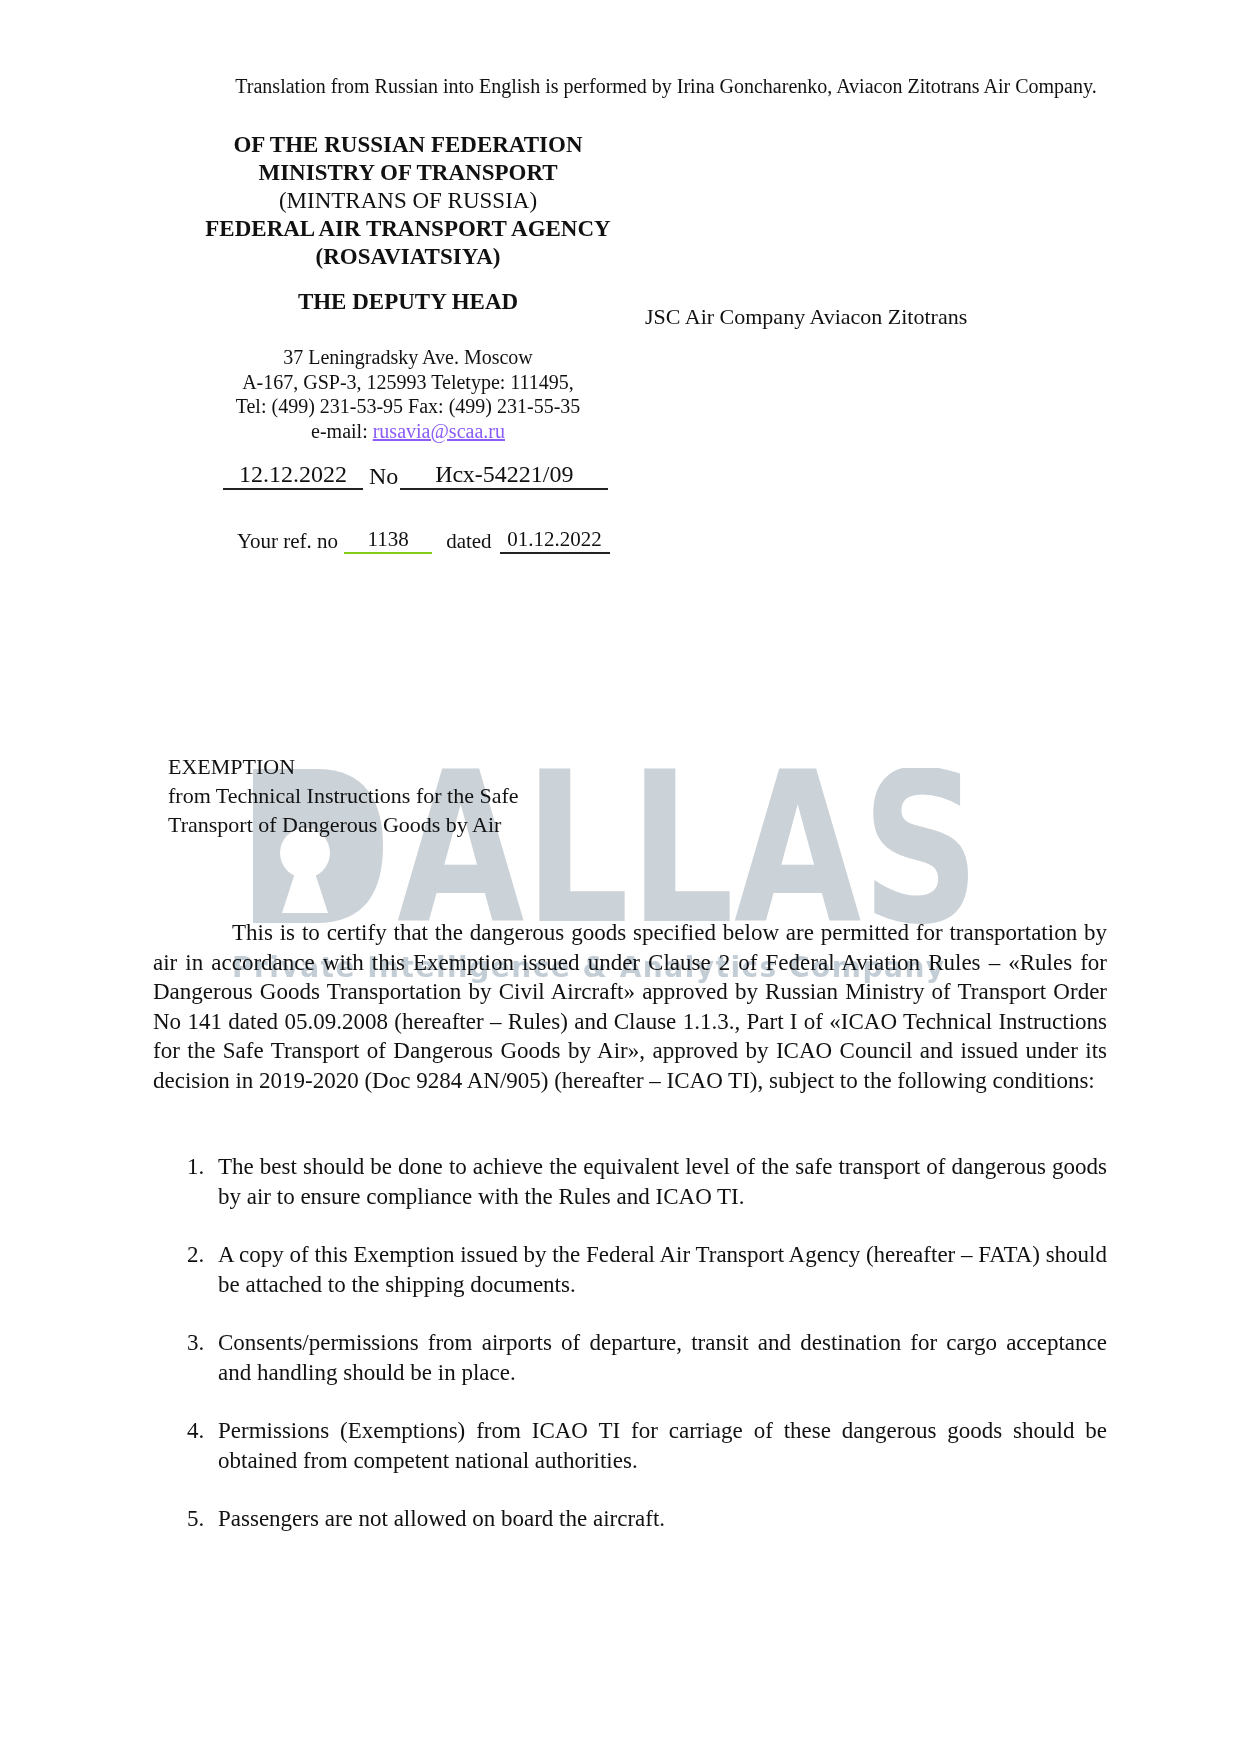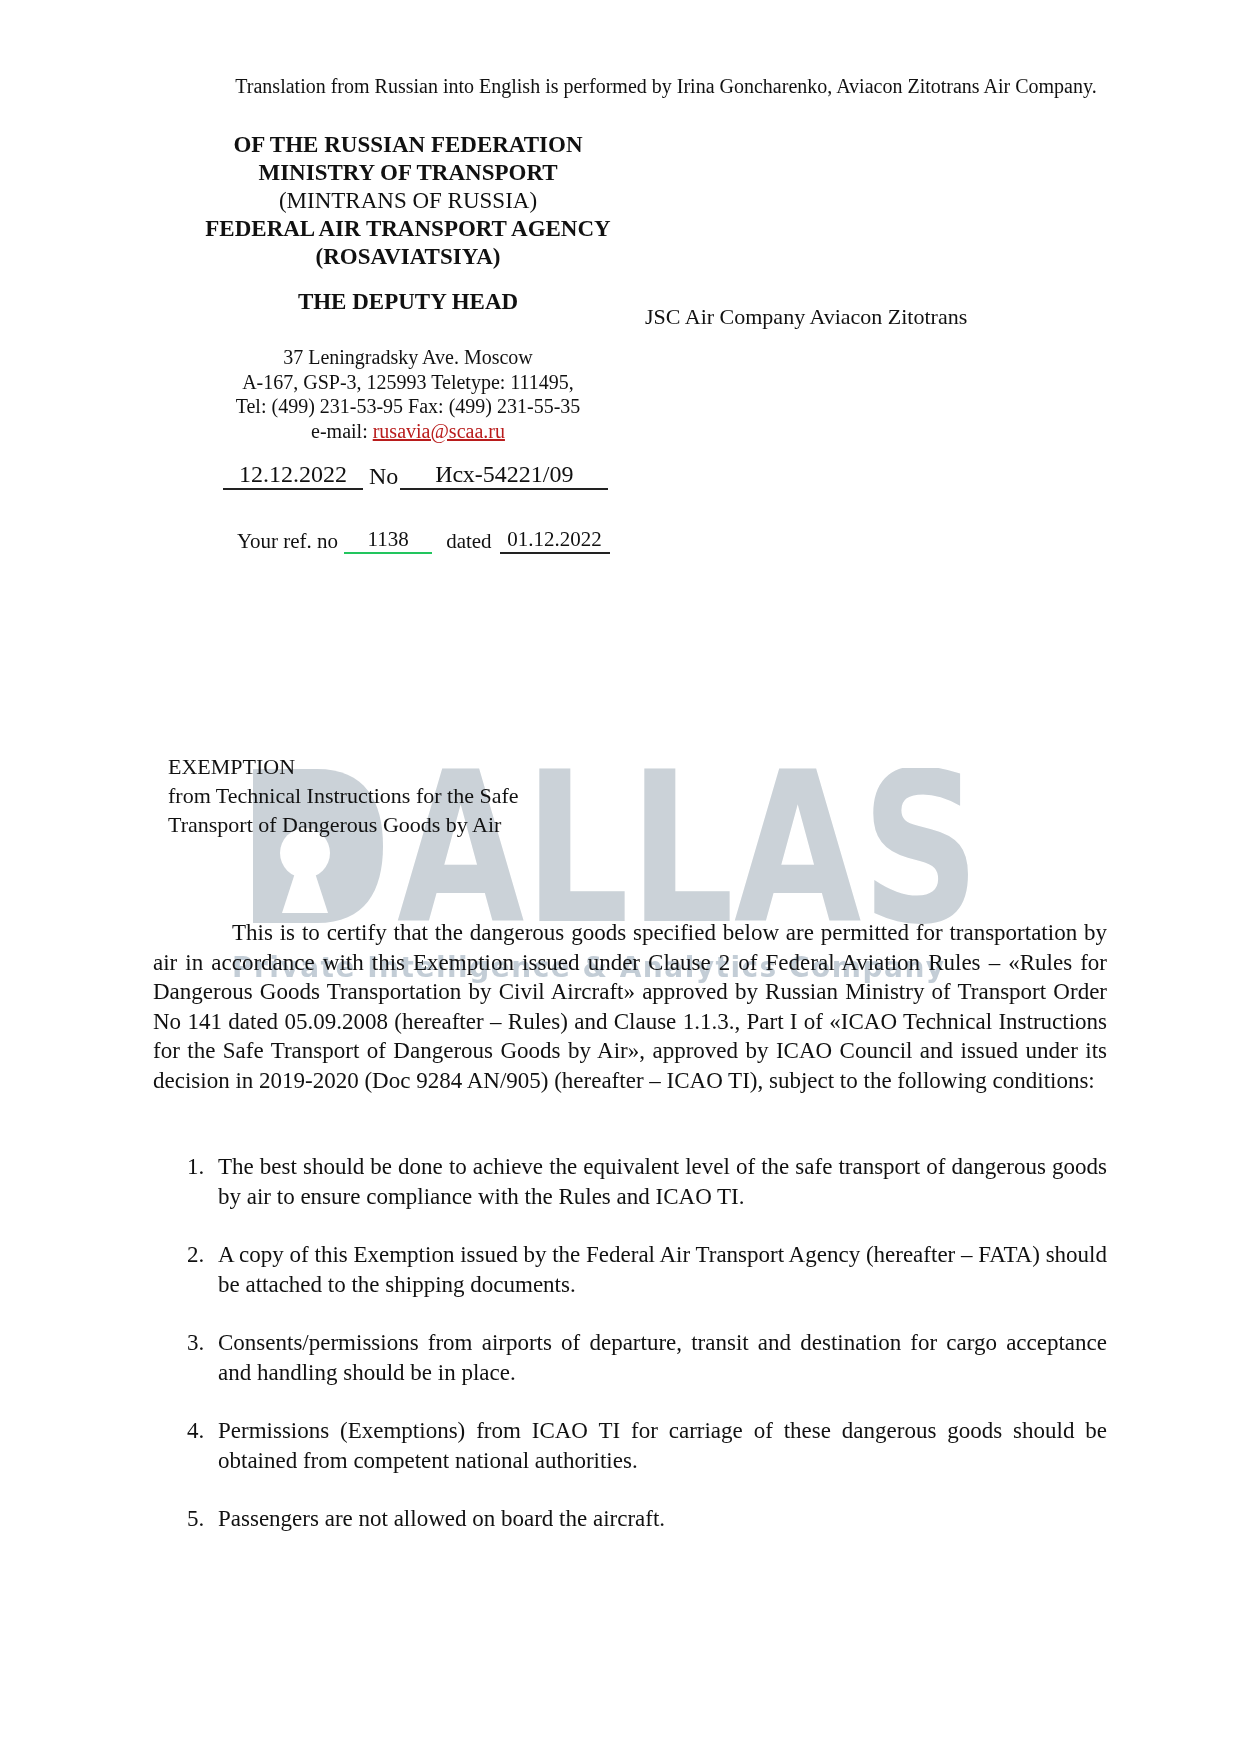--- a/index.html
+++ b/index.html
@@ -27,26 +27,26 @@
   .b{font-weight:bold;}
   .rosav{}
   .deputy{margin-top:17px;}
   .recipient{
     position:absolute;left:645px;top:304px;font-size:22px;
   }
   .contact{
     position:absolute;left:150px;top:345px;width:516px;text-align:center;
     font-size:20px;line-height:24.5px;
   }
-  .email-link{color:#b91c1c;}
+  .email-link{color:#8b5cf6;}
   .refblock{position:absolute;left:200px;top:460px;width:440px;}
   .refline1{display:flex;align-items:flex-end;font-size:24px;line-height:28px;}
   .refline2{display:flex;align-items:flex-end;font-size:21px;line-height:26px;margin-top:1px;}
   .u{border-bottom:2px solid #222;display:inline-block;text-align:center;}
-  .u-gray{border-bottom:2px solid #22c55e;}
+  .u-gray{border-bottom:2px solid #84cc16;}
   .ref-date{width:140px;margin-left:23px;}
   .ref-no-label{margin-left:6px;}
   .ref-number{width:208px;margin-left:2px;}
   .yourref-label{margin-left:37px;}
   .yourref-num{width:88px;margin-left:6px;}
   .dated-label{margin-left:14px;}
   .yourref-date{width:110px;margin-left:8px;margin-top:35px;}
   .exemption-title{
     position:absolute;left:168px;top:752px;font-size:22px;line-height:29px;
   }

